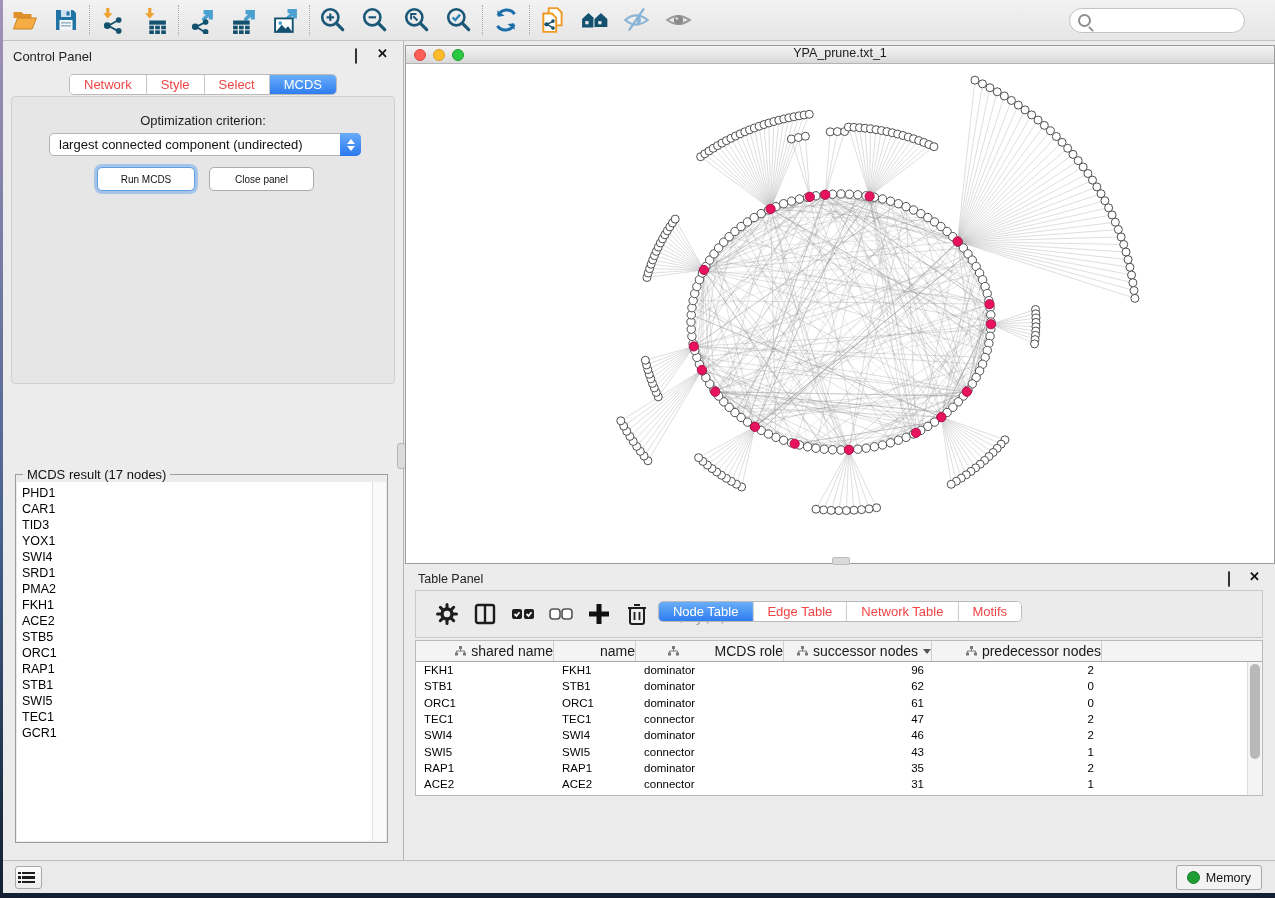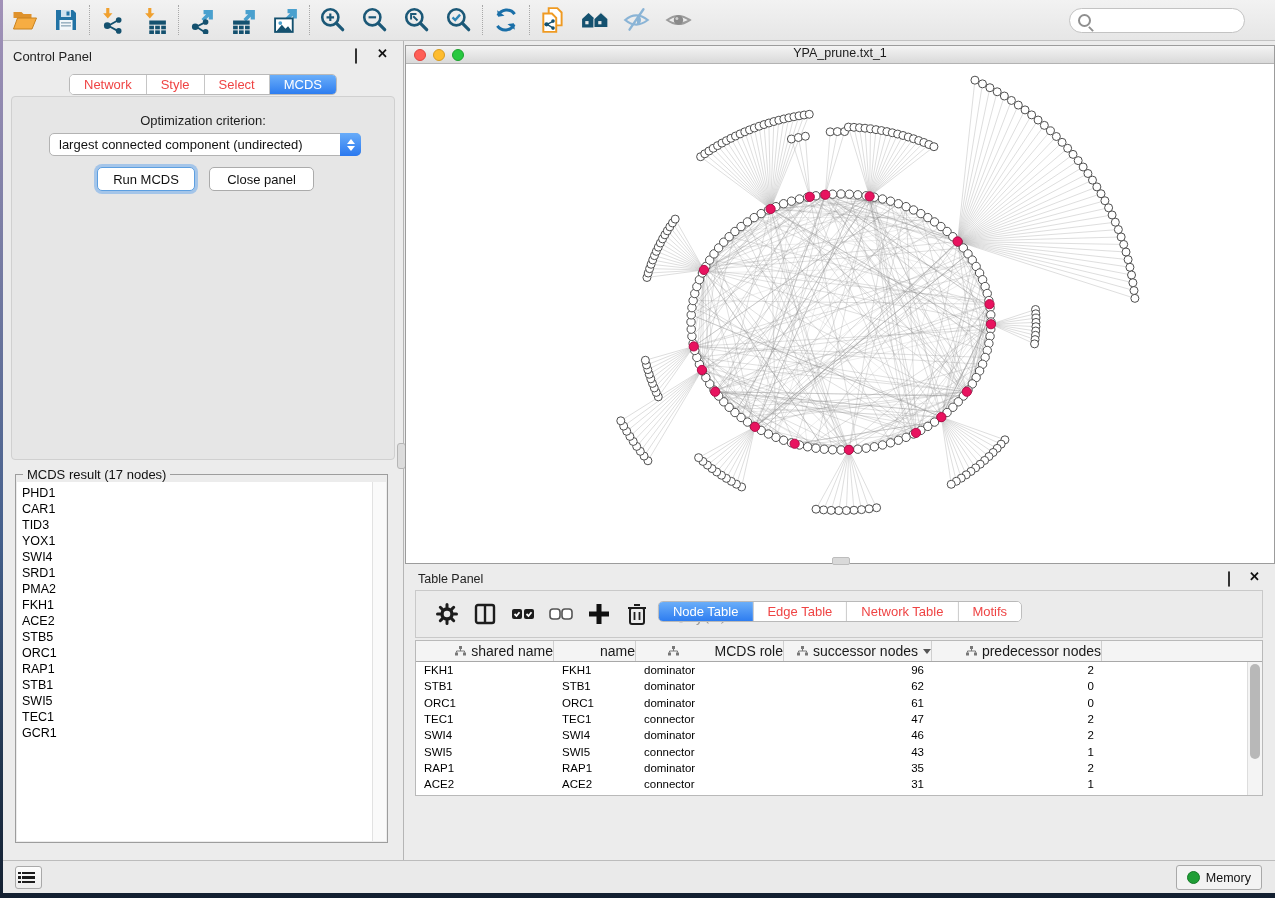--- a/index.html
+++ b/index.html
@@ -33,34 +33,34 @@
   .cp-title { position:absolute; left:10px; top:8px; font-size:13px; color:#222; }
   .panel-ctl { position:absolute; top:8px; width:12px; height:12px; }
   .float-box { border:1.5px solid #333; width:10px; height:10px; border-radius:2px; }
   .close-x { font-weight:bold; font-size:13px; color:#111; line-height:10px; }
   .seg-tabs { position:absolute; top:33px; left:50%; transform:translateX(-50%);
     display:flex; background:#fff; border:1px solid #b9b9b9; border-radius:5px; overflow:hidden; height:21px; }
   .seg { padding:2px 14px; font-size:13px; color:#ef4444; border-right:1px solid #c6c6c6;
     display:flex; align-items:center; background:#fff; white-space:nowrap; }
   .seg:last-child { border-right:none; }
   .seg.sel { background:linear-gradient(#6aaef9,#2e7df0); color:#fff; }
-  .cp-content { position:absolute; left:8px; right:8px; top:55px; height:364px;
+  .cp-content { position:absolute; left:8px; right:8px; top:55px; height:288px;
     background:#e6e6e6; border:1px solid #d0d0d0; border-radius:4px; }
   .opt-label { position:absolute; top:16px; width:100%; text-align:center; font-size:13px; color:#1d1d1d; }
   .dropdown { position:absolute; left:37px; top:36px; width:312px; height:23px; background:#fff;
     border:1px solid #b3b3b3; border-radius:5px; display:flex; align-items:center; }
   .dropdown .dd-text { flex:1; padding-left:9px; font-size:13px; color:#111; white-space:nowrap; }
   .dd-stepper { width:21px; height:23px; margin:-1px -1px -1px 0; border-radius:0 5px 5px 0;
     background:linear-gradient(#68acf9,#2a78ef); display:flex; flex-direction:column;
     align-items:center; justify-content:center; gap:2px; }
   .dd-stepper i { width:0; height:0; border-left:4px solid transparent; border-right:4px solid transparent; }
   .dd-up { border-bottom:5px solid #fff; }
   .dd-down { border-top:5px solid #fff; }
   .btn { position:absolute; top:70px; height:24px; background:#fff; border:1px solid #ababab;
-    border-radius:5px; font-size:13px; color:#111; display:flex; align-items:center; justify-content:center; }
+    border-radius:5px; font-size:10px; color:#111; display:flex; align-items:center; justify-content:center; }
   .btn-run { left:85px; width:98px; border-color:#5d9fe0; box-shadow:0 0 0 3px rgba(110,170,235,.55); }
   .btn-close { left:197px; width:105px; }
   .group-box { position:absolute; left:12px; right:15px; top:426px; bottom:17px; }
   .group-border { position:absolute; inset:7px 0 0 0; border:1px solid #9d9d9d; }
   .group-title { position:absolute; left:8px; top:0; background:#ececec; padding:0 4px;
     font-size:13px; color:#111; }
   .list-box { position:absolute; inset:15px 2px 2px 2px; background:#fff; display:flex; }
   .list-items { flex:1; padding:3px 0 15px 5px; overflow:hidden; }
   .list-item { font-size:12.5px; height:16px; line-height:16px; color:#000; }
   .list-scroll { width:14px; background:#fafafa; border-left:1px solid #e2e2e2; }

